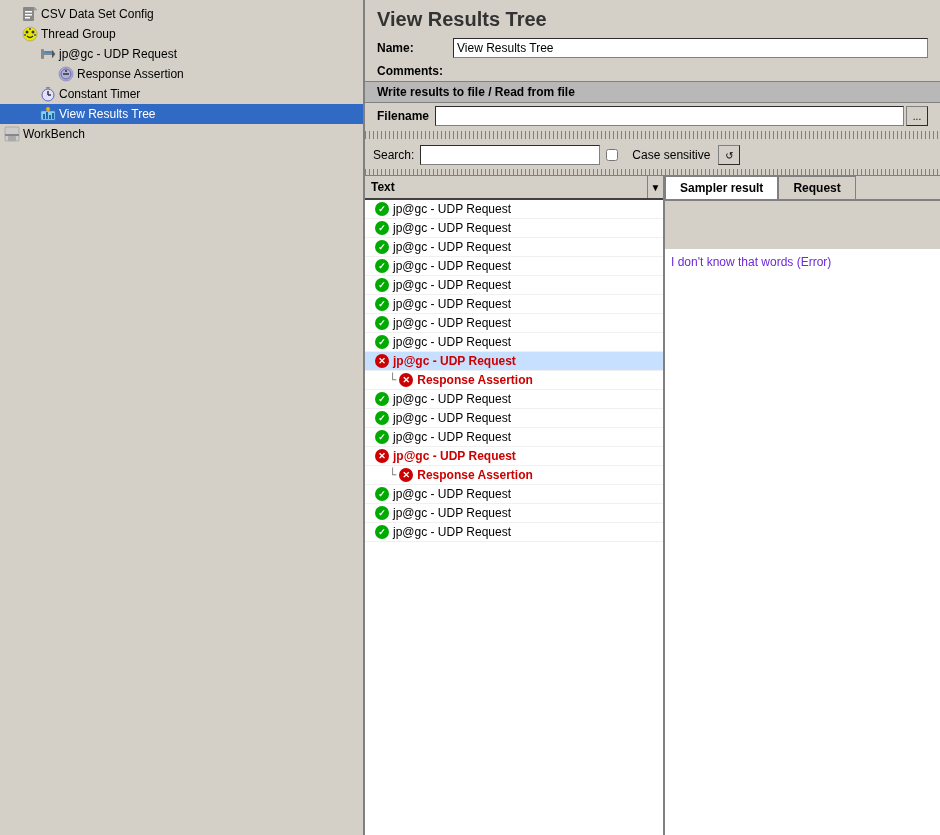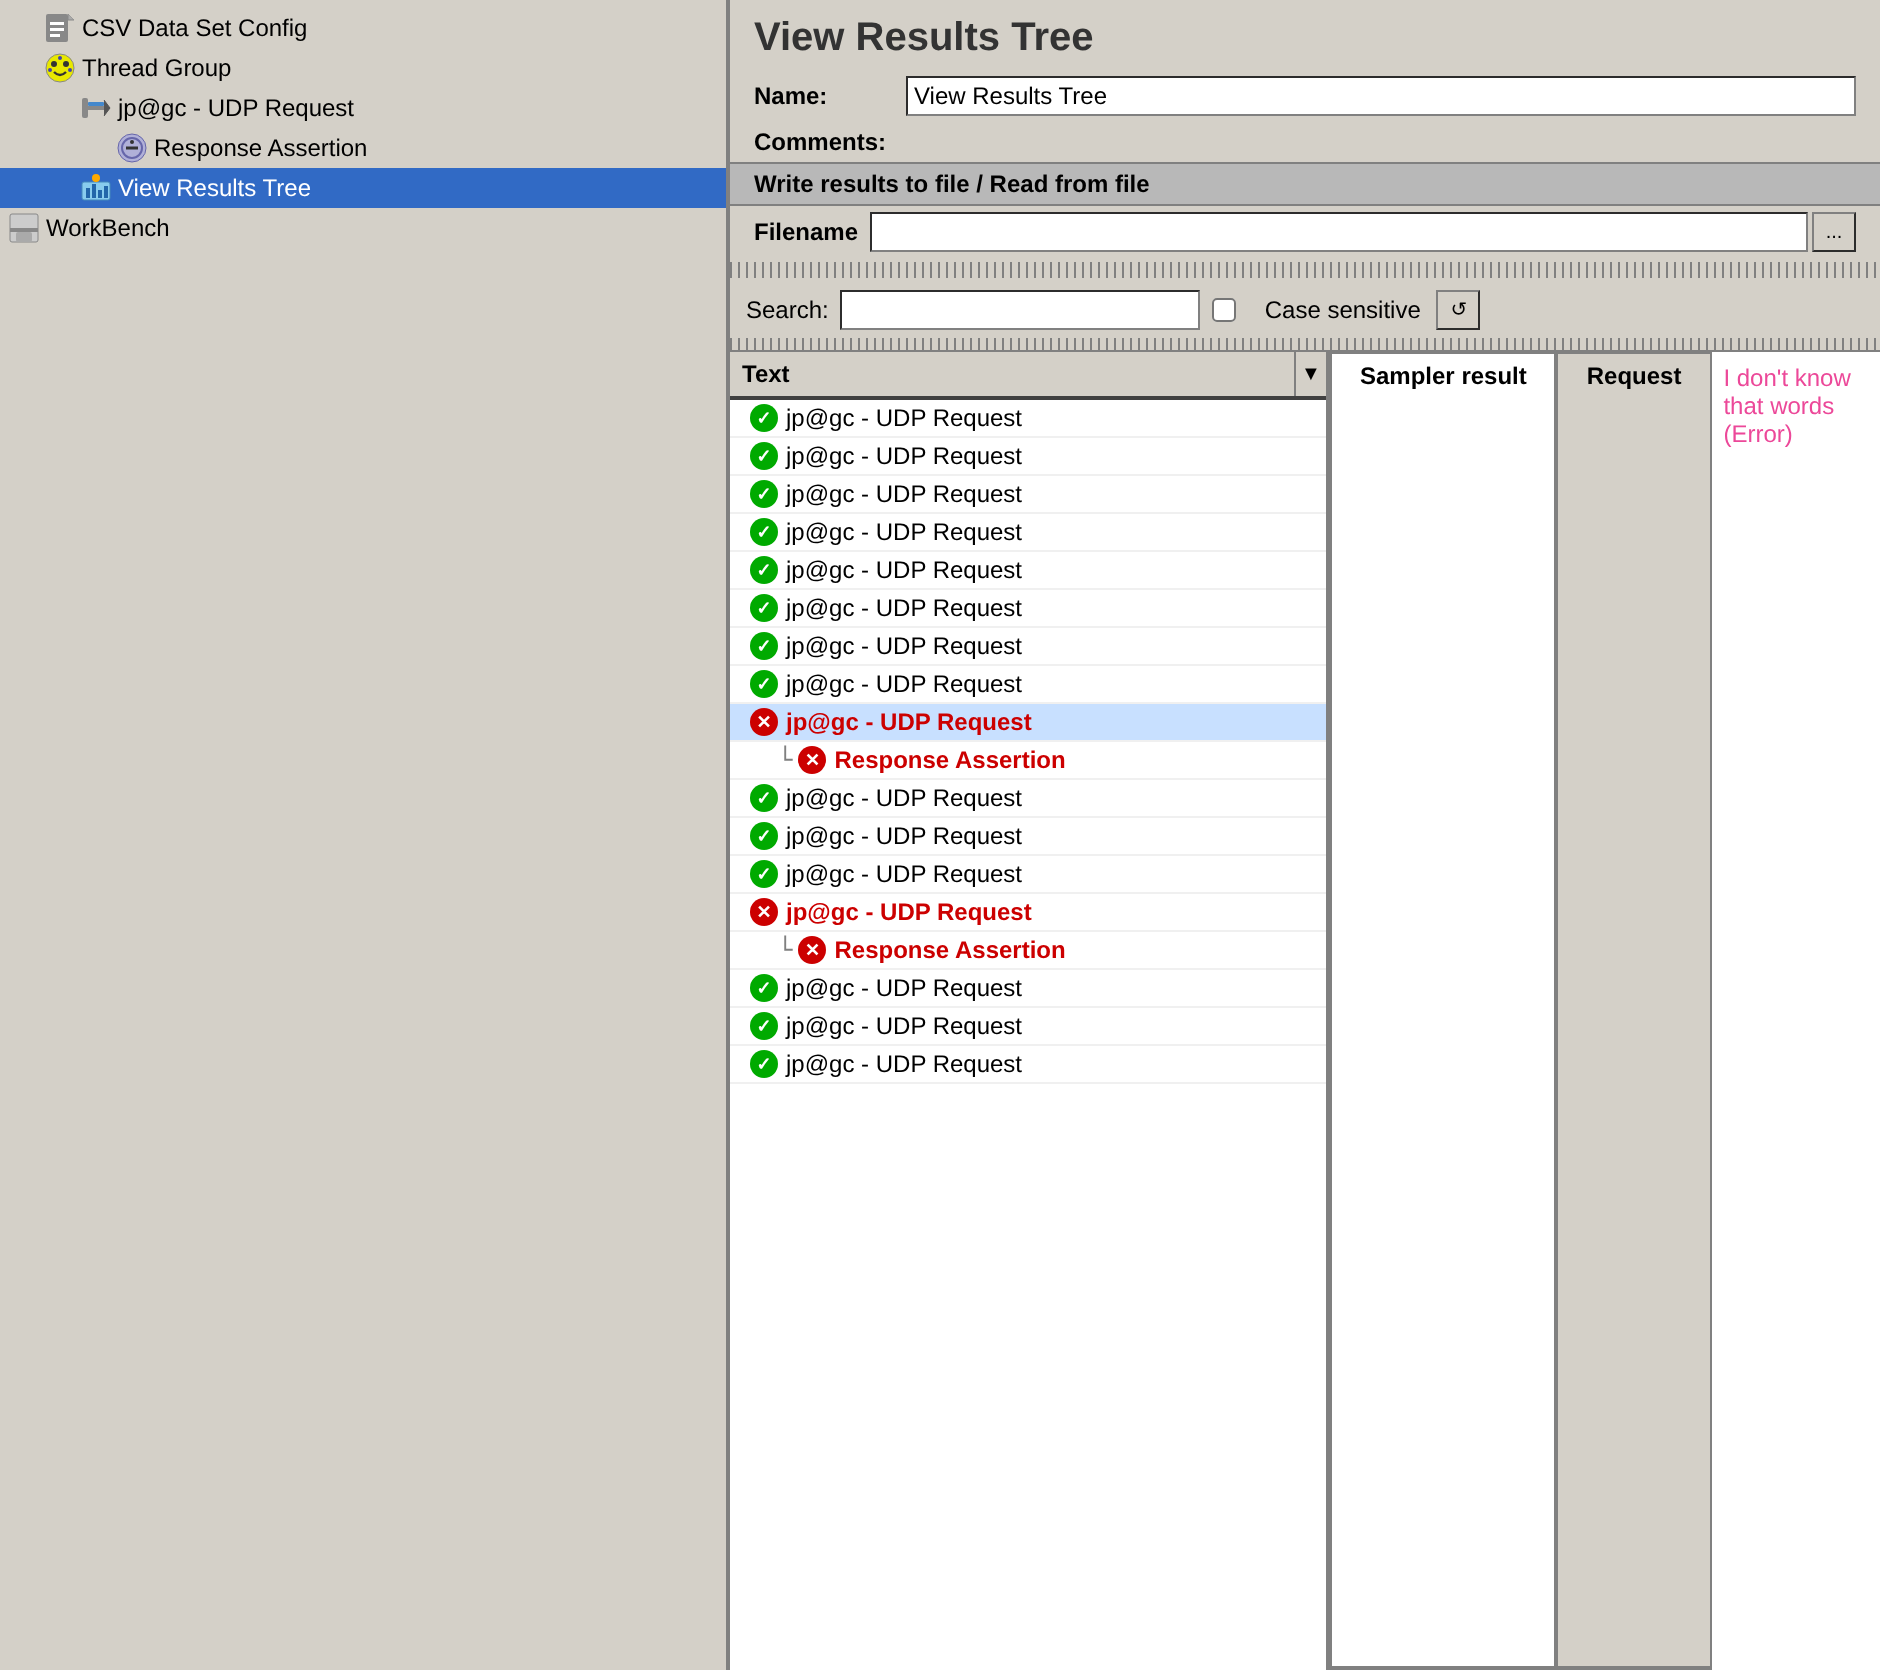--- a/index.html
+++ b/index.html
@@ -244,21 +244,21 @@
     }
     .status-error {
       background: #cc0000;
       color: white;
     }
 
     
     .right-result-panel {
       flex: 1;
       display: flex;
-      flex-direction: row;
+      flex-direction: column;
       overflow: hidden;
     }
 
     .result-tabs {
       display: flex;
       background: #d4d0c8;
       border-bottom: 2px solid #808080;
     }
     .result-tab {
       padding: 4px 14px;
@@ -272,21 +272,22 @@
     .result-tab.active {
       background: white;
     }
 
     .result-content {
       flex: 1;
       background: white;
       padding: 6px;
       overflow: auto;
       font-size: 12px;
-      color: #ec4899;
+      color: #6d28d9;
+      margin-top: 48px;
     }
 
     
     ::-webkit-scrollbar { width: 12px; height: 12px; }
     ::-webkit-scrollbar-track { background: #d4d0c8; }
     ::-webkit-scrollbar-thumb { background: #808080; border: 1px solid #606060; }
 
     
     .svg-icon { width: 16px; height: 16px; }
   </style>
@@ -337,20 +338,32 @@
       <div class="tree-item" style="padding-left: 58px;">
         <span class="tree-icon">
           <svg class="svg-icon" viewBox="0 0 16 16" xmlns="http://www.w3.org/2000/svg">
         <circle cx="8" cy="8" r="7" fill="#b0b0d8" stroke="#6666aa" stroke-width="0.5"></circle>
         <circle cx="8" cy="8" r="5" fill="none" stroke="#6666aa" stroke-width="1"></circle>
         <line x1="5" y1="8" x2="11" y2="8" stroke="#333" stroke-width="1.5"></line>
         <circle cx="8" cy="5" r="1" fill="#333"></circle>
       </svg>
         </span>
         <span>Response Assertion</span>
+      </div>
+      <div class="tree-item" style="padding-left: 40px;">
+        <span class="tree-icon">
+          <svg class="svg-icon" viewBox="0 0 16 16" xmlns="http://www.w3.org/2000/svg">
+        <circle cx="8" cy="9" r="6" fill="#e0e0ff" stroke="#6666aa" stroke-width="1"></circle>
+        <line x1="8" y1="9" x2="8" y2="5" stroke="#333" stroke-width="1.5"></line>
+        <line x1="8" y1="9" x2="11" y2="9" stroke="#333" stroke-width="1.5"></line>
+        <rect x="6" y="1" width="4" height="1.5" fill="#888" rx="0.5"></rect>
+        <line x1="8" y1="2.5" x2="8" y2="3.5" stroke="#888" stroke-width="1"></line>
+      </svg>
+        </span>
+        <span>Constant Timer</span>
       </div>
       <div class="tree-item selected" style="padding-left: 40px;">
         <span class="tree-icon">
           <svg class="svg-icon" viewBox="0 0 16 16" xmlns="http://www.w3.org/2000/svg">
         <rect x="1" y="5" width="14" height="9" rx="1" fill="#88ccee" stroke="#4488bb" stroke-width="0.5"></rect>
         <rect x="3" y="8" width="2" height="5" fill="#2266aa"></rect>
         <rect x="6" y="6" width="2" height="7" fill="#2266aa"></rect>
         <rect x="9" y="9" width="2" height="4" fill="#2266aa"></rect>
         <rect x="12" y="7" width="2" height="6" fill="#2266aa"></rect>
         <circle cx="8" cy="3" r="2" fill="#ffaa00"></circle>

